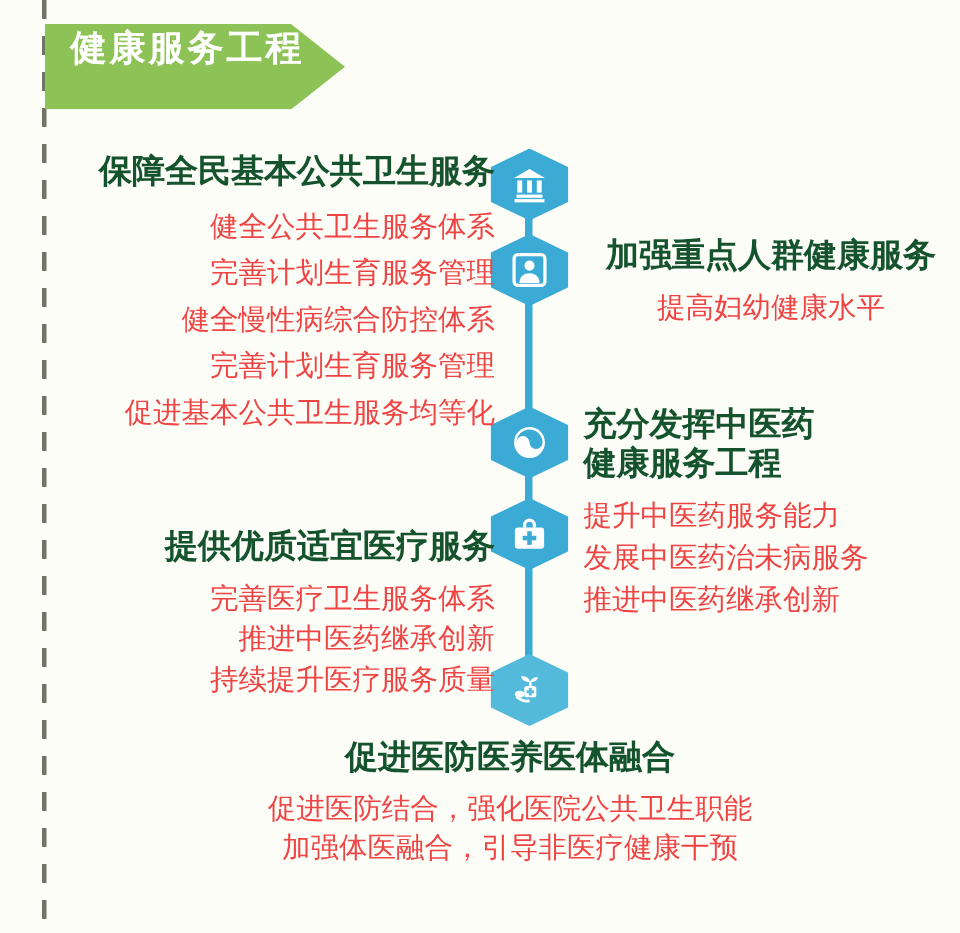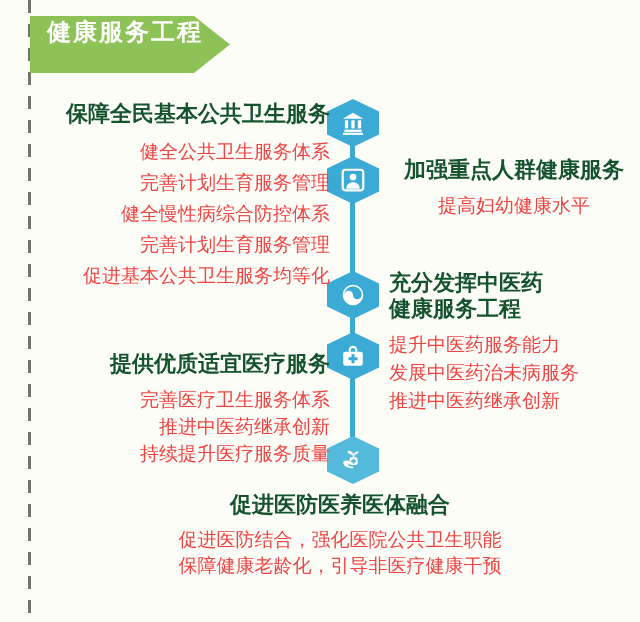--- a/index.html
+++ b/index.html
@@ -158,17 +158,17 @@
       <div class="item">完善医疗卫生服务体系</div>
       <div class="item">推进中医药继承创新</div>
       <div class="item">持续提升医疗服务质量</div>
     </div>
   </div>
 
   <div class="sec sec5">
     <h2>促进医防医养医体融合</h2>
     <div class="items">
       <div class="item">促进医防结合，强化医院公共卫生职能</div>
-      <div class="item">保障健康老龄化，引导非医疗健康干预</div>
+      <div class="item">加强体医融合，引导非医疗健康干预</div>
     </div>
   </div>
 
 </div>
 
 </body></html>

